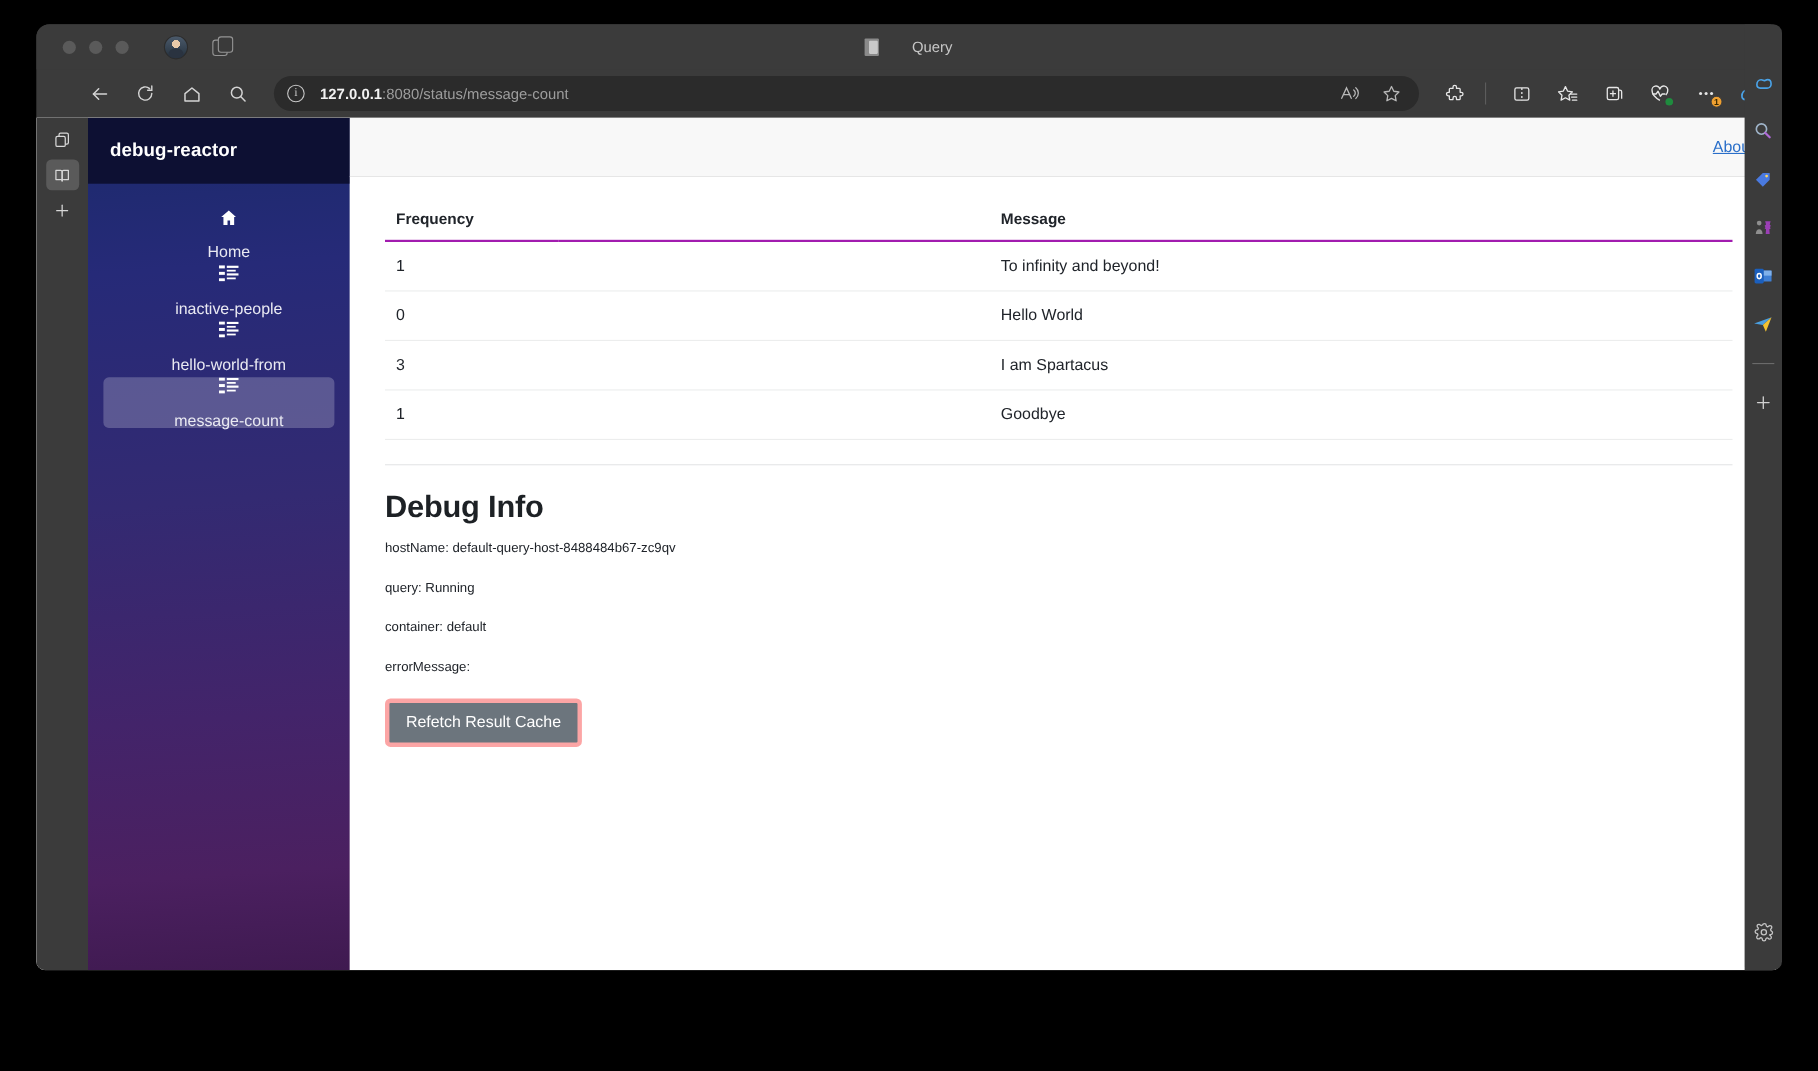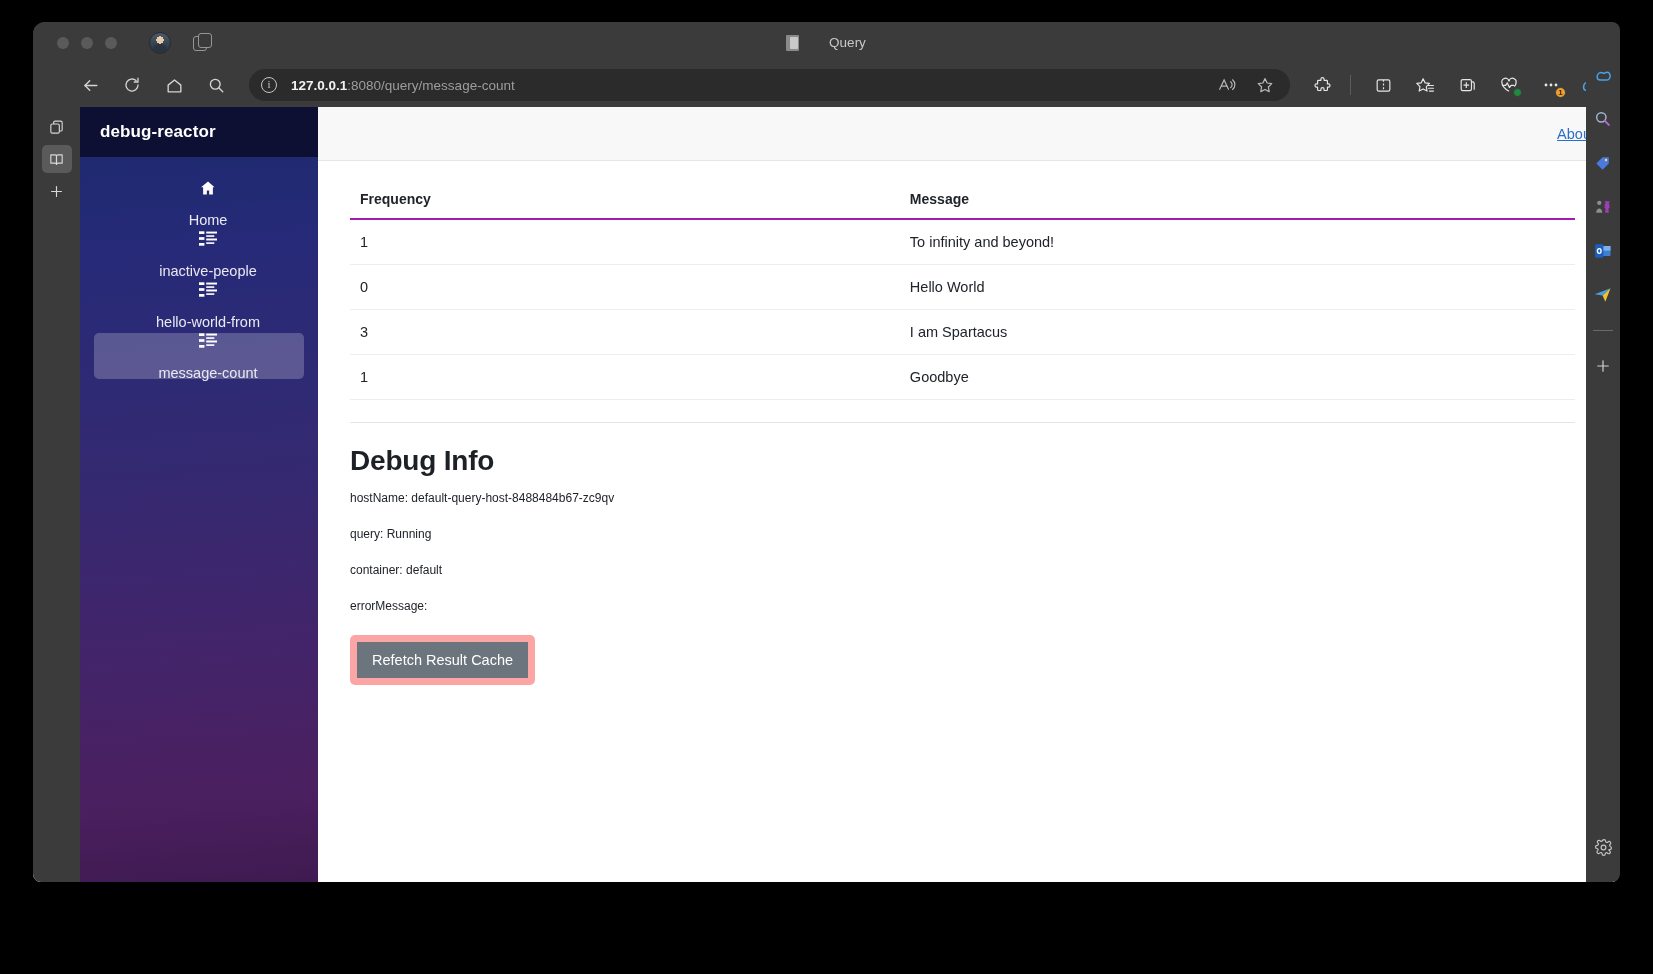--- a/index.html
+++ b/index.html
@@ -156,21 +156,21 @@
     flex: 1 1 auto; display: flex; background: #fff; overflow: hidden;
   }
 
   
   .app-sidebar {
     width: 238px; flex: 0 0 auto;
     background: linear-gradient(176deg, #1b2a6b 0%, #262a78 18%, #332a72 45%, #43246a 70%, #4b2060 88%, #3f1a50 100%);
     display: flex; flex-direction: column;
   }
   .brand {
-    height: 50px;
+    height: 60px;
     background: #0d1033;
     display: flex; align-items: center;
     padding-left: 20px;
     color: #fff; font-size: 17px; font-weight: 600;
     letter-spacing: .1px;
   }
   .nav-list { padding-top: 18px; }
   .nav-item {
     display: flex; align-items: center; gap: 16px;
     height: 46px; margin: 5px 14px;
@@ -217,21 +217,21 @@
   }
   .section-sep { height: 1px; background: #e4e5e6; margin: 22px 0 0 0; }
   h2.debug-title {
     font-size: 28px; font-weight: 700; color: #1d2125;
     margin: 22px 0 14px 0; letter-spacing: -.2px;
   }
   .debug-line {
     font-size: 12px; color: #20242a; margin-bottom: 22px;
   }
   button.refetch {
-    background: #6c757d; border: 7px solid #fca5a5;
+    background: #6c757d; border: 4px solid #fca5a5;
     color: #fff; font-size: 14.5px;
     padding: 10px 15px; border-radius: 5px;
     font-family: "Liberation Sans", sans-serif;
     cursor: pointer;
   }
 
   
   .edge-right {
     position: absolute; right: 33px; top: 22px;
     width: 34px; height: 860px;
@@ -283,21 +283,21 @@
     </div>
     <div class="nav-ico">
       <svg width="18" height="18" viewBox="0 0 24 24" fill="none" stroke="currentColor" stroke-width="1.8" stroke-linecap="round">
           <circle cx="11" cy="11" r="6.5"></circle>
           <line x1="16" y1="16" x2="21" y2="21"></line>
         </svg>
     </div>
 
     <div class="omnibox">
       <div class="info-ico">i</div>
-      <div class="url"><b>127.0.0.1</b><span>:8080/query/message-count</span></div>
+      <div class="url"><b>127.0.0.1</b><span>:8080/status/message-count</span></div>
       <div style="flex:1"></div>
       <div class="omnibox-right">
         <div class="oi">
           <svg width="18" height="16" viewBox="0 0 24 22" fill="none" stroke="currentColor" stroke-width="1.6" stroke-linecap="round">
               <path d="M2 17 8 4l6 13"></path>
               <line x1="4.3" y1="12.5" x2="11.7" y2="12.5"></line>
               <path d="M17 6.5a5 5 0 0 1 0 8"></path>
               <path d="M19.6 3.8a8.6 8.6 0 0 1 0 13.4"></path>
             </svg>
         </div>

